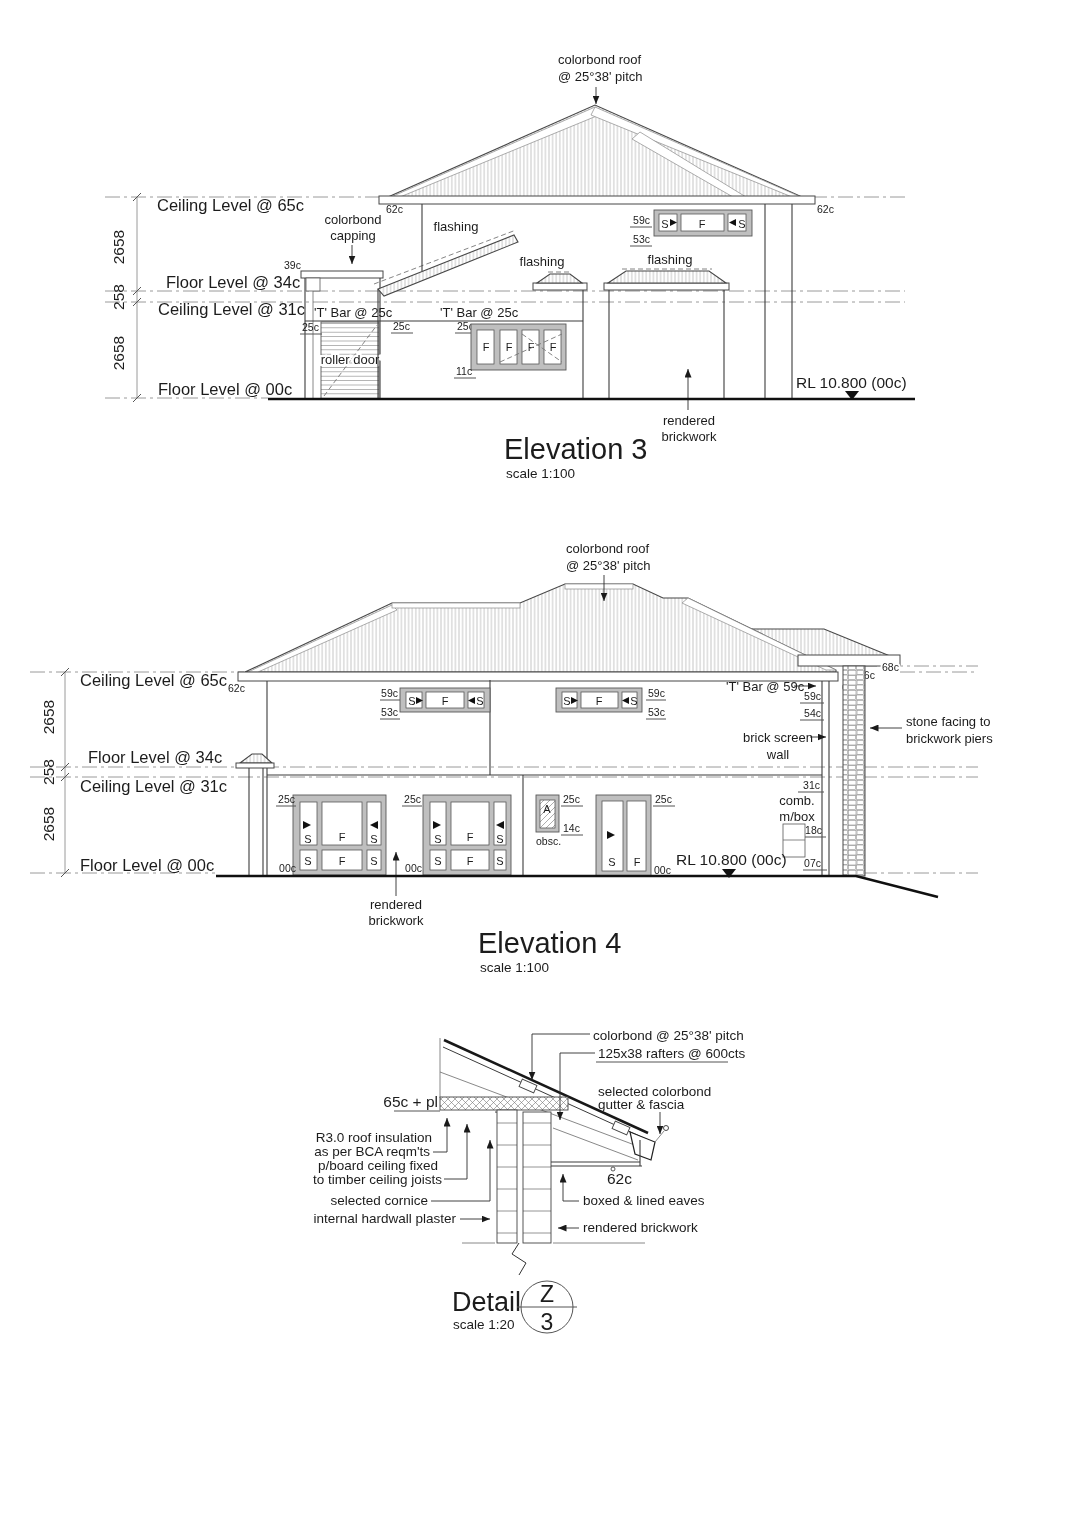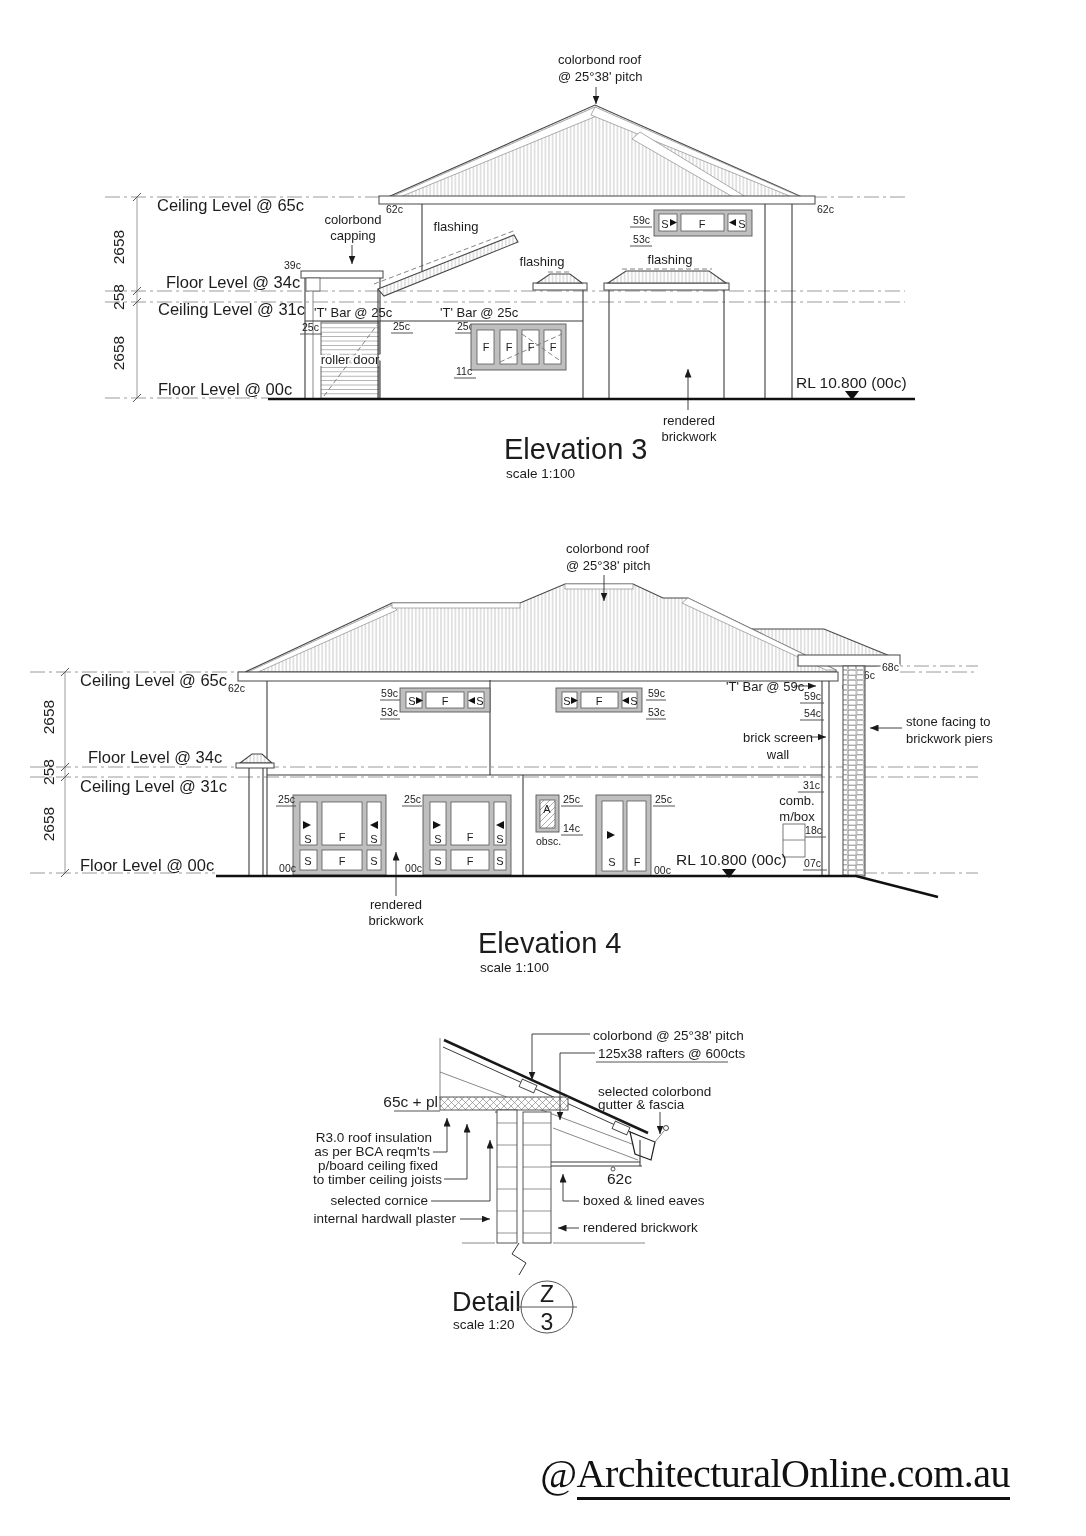--- a/index.html
+++ b/index.html
@@ -408,14 +408,13 @@
 
     <text class="t27" x="452" y="1311">Detail</text>
     <text class="t14" x="453" y="1329">scale 1:20</text>
     <circle cx="547" cy="1307" r="26" fill="none" stroke="#555" stroke-width="1"></circle>
     <line x1="517" y1="1307" x2="577" y2="1307" stroke="#555" stroke-width="1"></line>
     <text class="t23 mid" x="547" y="1302">Z</text>
     <text class="t23 mid" x="547" y="1330">3</text>
   </g>
 </svg>
 
-<div class="watermark"><span>@</span><span class="under">ArchitecturalOnline.com.au</span></div>
 </div>
 
 </body></html>

